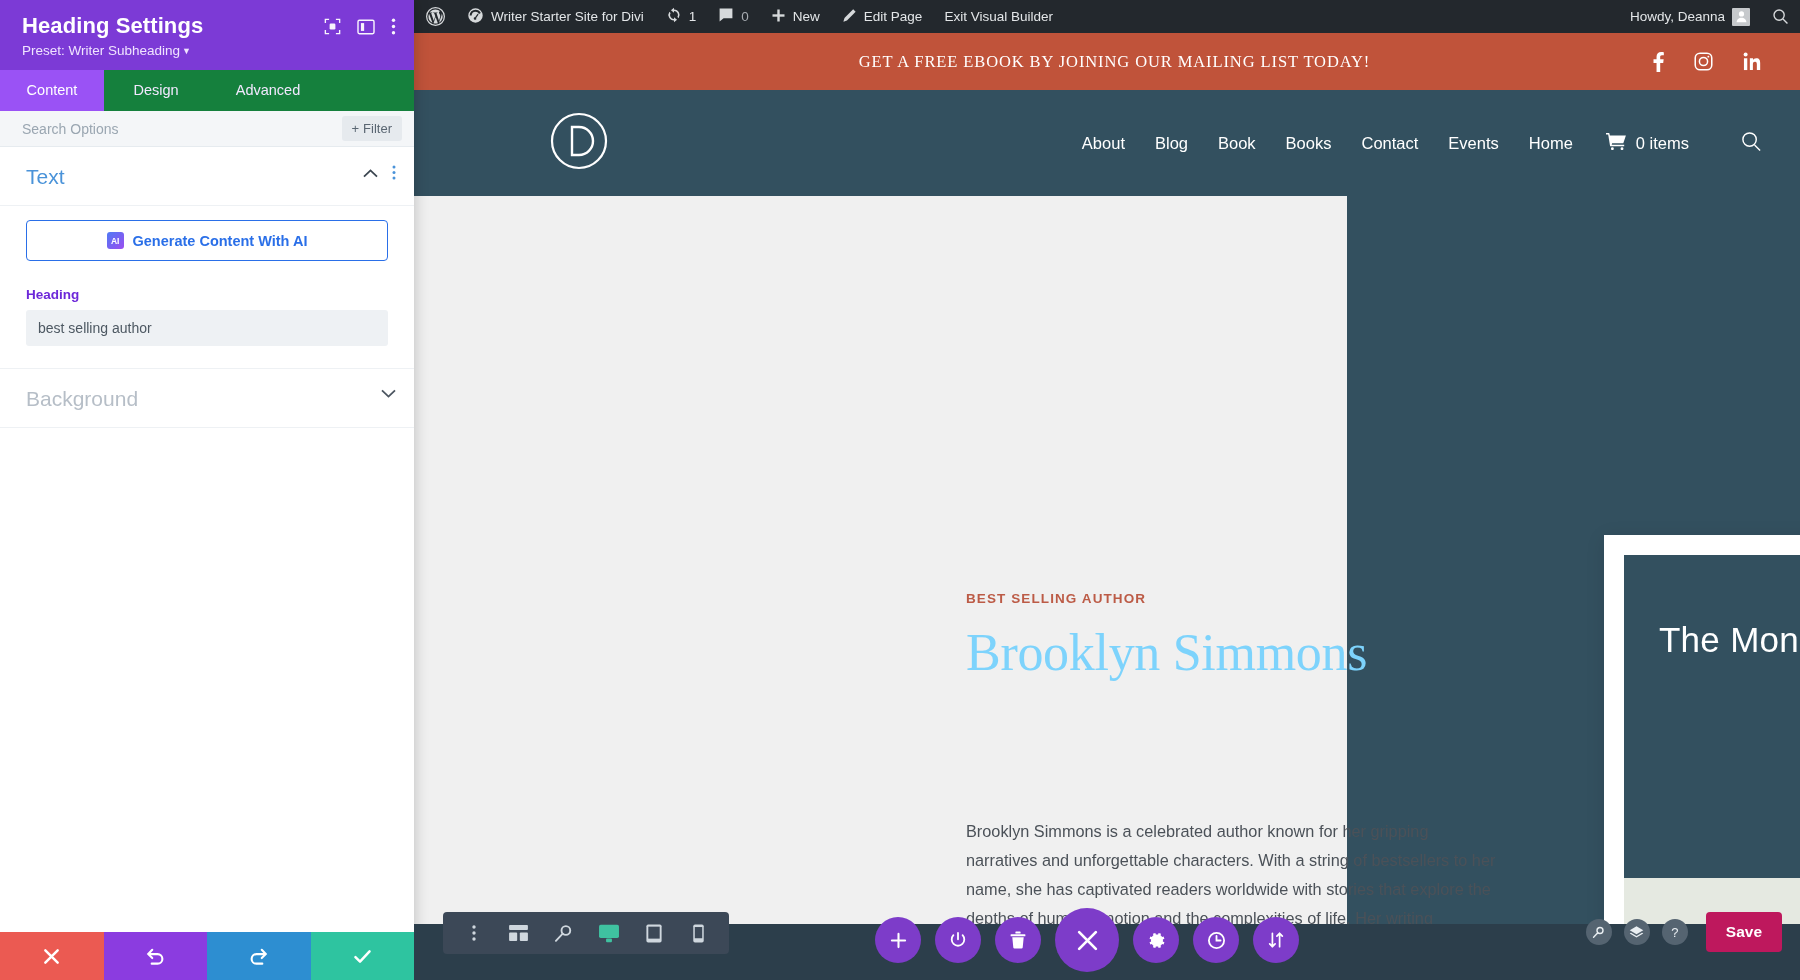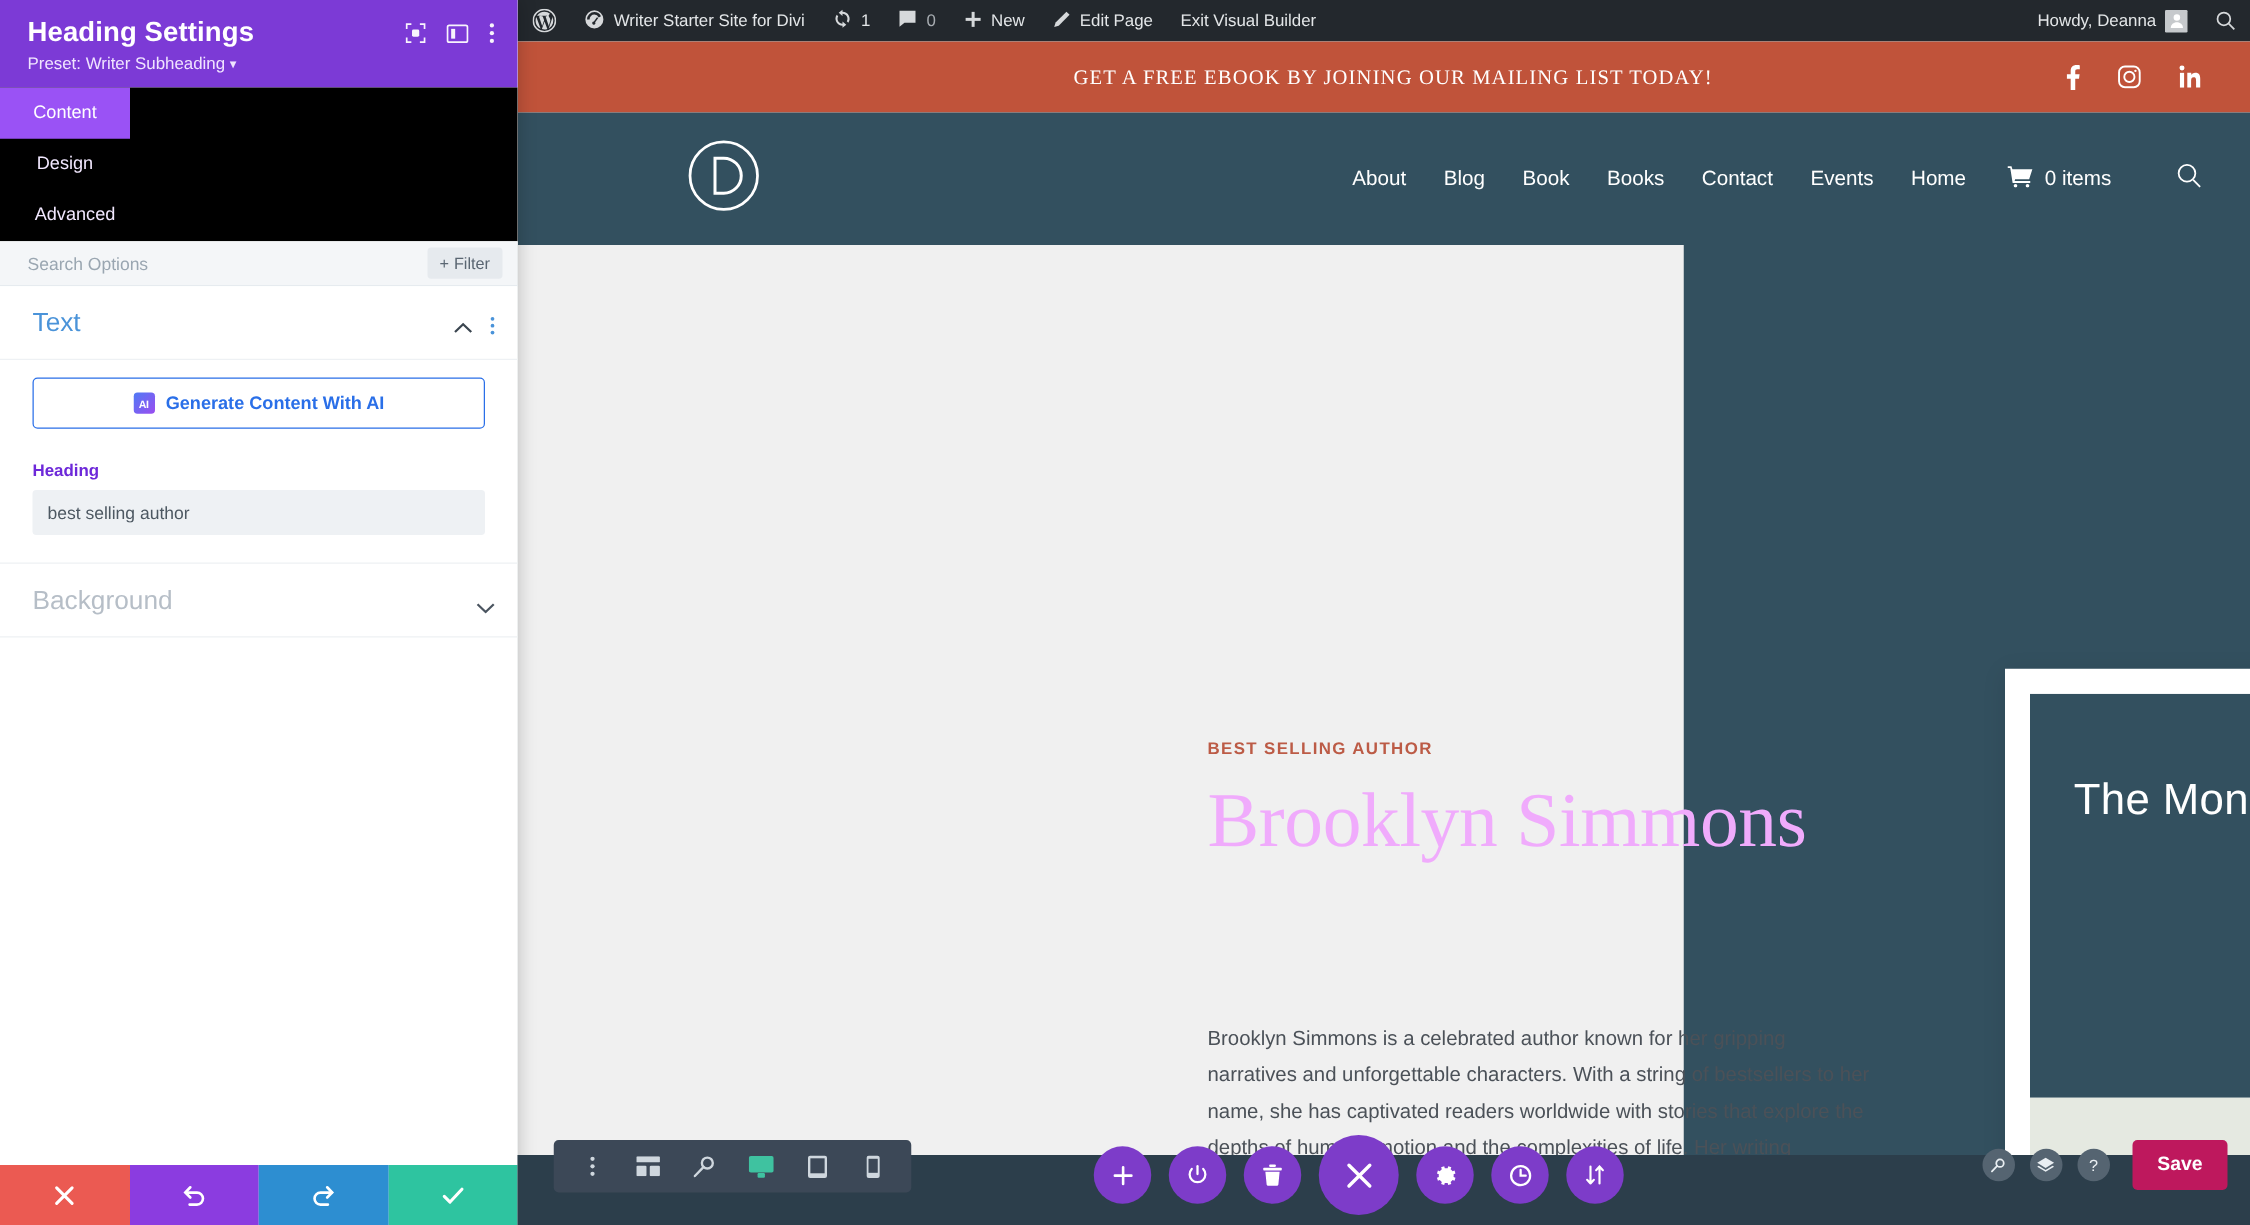--- a/index.html
+++ b/index.html
@@ -21,21 +21,21 @@
   .sp-header {
     background: #7c3ad6; color: #fff; padding: 13px 18px 12px 22px;
     display: flex; align-items: flex-start; justify-content: space-between;
   }
   .sp-title { font-size: 22px; font-weight: 700; line-height: 1.15; letter-spacing: .1px; }
   .sp-preset { font-size: 13.5px; margin-top: 5px; color: #f0e4ff; font-weight: 400;}
   .sp-preset .caret { font-size: 9px; position: relative; top: -1px; margin-left: 2px;}
   .sp-header-icons { display: flex; align-items: center; gap: 16px; padding-top: 5px; }
   .sp-hicon { opacity: .95; cursor: pointer; display: block; }
 
-  .sp-tabs { display: flex; background: #000000; flex-direction: column; }
+  .sp-tabs { display: flex; background: #15803d; }
   .sp-tab {
     padding: 12px 0 13px; font-size: 14.5px; color: #f2e8ff; text-align: center;
     cursor: pointer; font-weight: 500;
   }
   .sp-tab.active { background: #9a52f5; color: #fff; }
   .sp-tab.t0 { width: 104px; }
   .sp-tab.t1 { width: 104px; }
   .sp-tab.t2 { width: 120px; }
 
   .sp-search {
@@ -48,21 +48,21 @@
   }
   .sp-search input::placeholder { color: #9aa6b1; }
   .sp-filter {
     background: #e6eaee; color: #5a6672; font-size: 13px; border-radius: 3px;
     padding: 5px 10px; cursor: pointer; display: flex; align-items: center; gap: 4px;
     font-weight: 500;
   }
 
   .sp-body { flex: 1; overflow: hidden; background: #fff; }
   .sec-head {
-    display: flex; align-items: flex-end; justify-content: space-between;
+    display: flex; align-items: flex-start; justify-content: space-between;
     padding: 18px 18px 16px 26px; border-bottom: 1px solid #eef1f4;
     cursor: pointer;
   }
   .sec-title { font-size: 21px; color: #4a93d9; font-weight: 400; }
   .sec-title.collapsed { color: #b6bec7; }
   .sec-head-right { display:flex; align-items:center; gap: 14px; }
   .chev { color: #3b4650; font-size: 13px; line-height:1; }
   .chev.grey { color: #6d7880; }
   .kebab { color: #4a93d9; letter-spacing: 0; font-size: 15px; line-height: 1; }
 
@@ -129,22 +129,22 @@
   .site-body { position: relative; height: 784px; background: #33505f; }
   .content-panel {
     position: absolute; left: 0; top: 0; width: 933px; height: 745px; background: #f0f0f0;
   }
   .eyebrow {
     position: absolute; left: 552px; top: 395px; color: #bc5b46;
     font-size: 13.5px; font-weight: 700; letter-spacing: 1.1px;
   }
   .big-head {
     position: absolute; left: 552px; top: 430px; width: 560px;
-    font-family: "Liberation Serif", serif; font-size: 62px; line-height: 1.02;
-    color: #f0abfc; font-weight: 400; letter-spacing: -.3px;
+    font-family: "Liberation Serif", serif; font-size: 52px; line-height: 1.02;
+    color: #7dd3fc; font-weight: 400; letter-spacing: -.3px;
   }
   .body-copy {
     position: absolute; left: 552px; top: 621px; width: 530px;
     font-size: 16.3px; line-height: 1.77; color: #4b5158;
   }
 
   
   .book-card {
     position: absolute; left: 1190px; top: 339px; width: 420px; height: 640px;
     background: #fff; box-shadow: 0 3px 18px rgba(0,0,0,.10);

